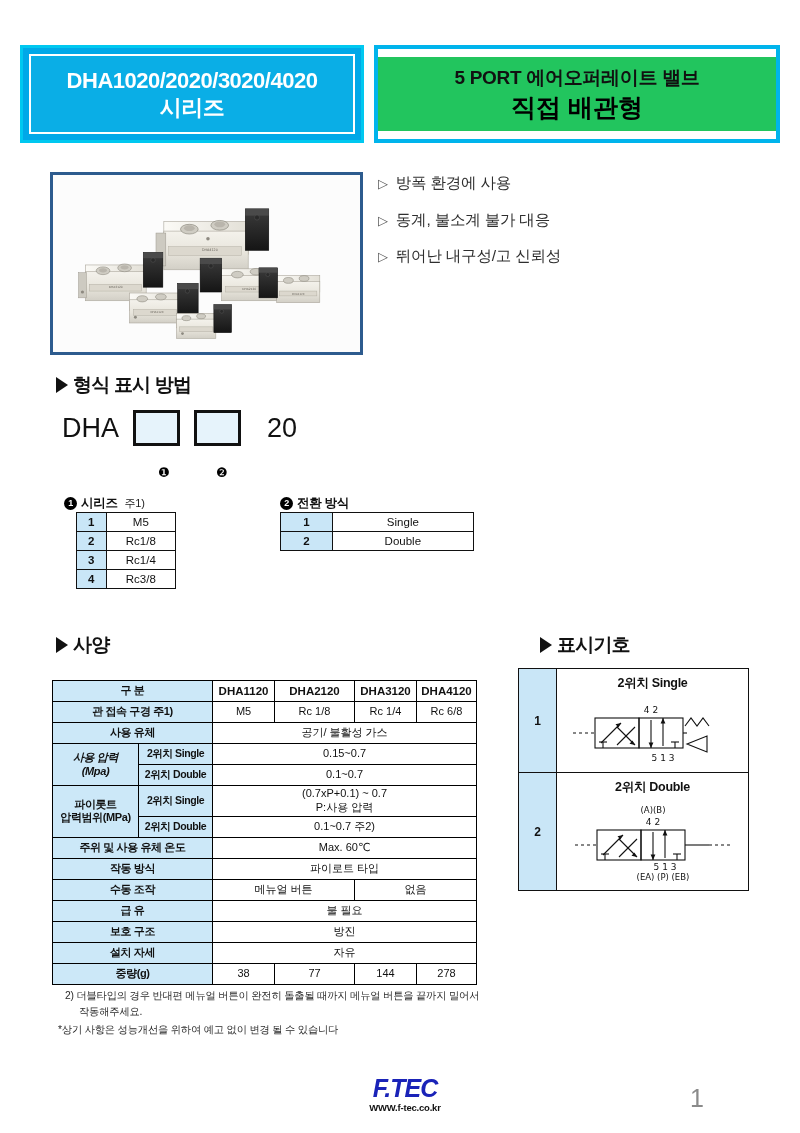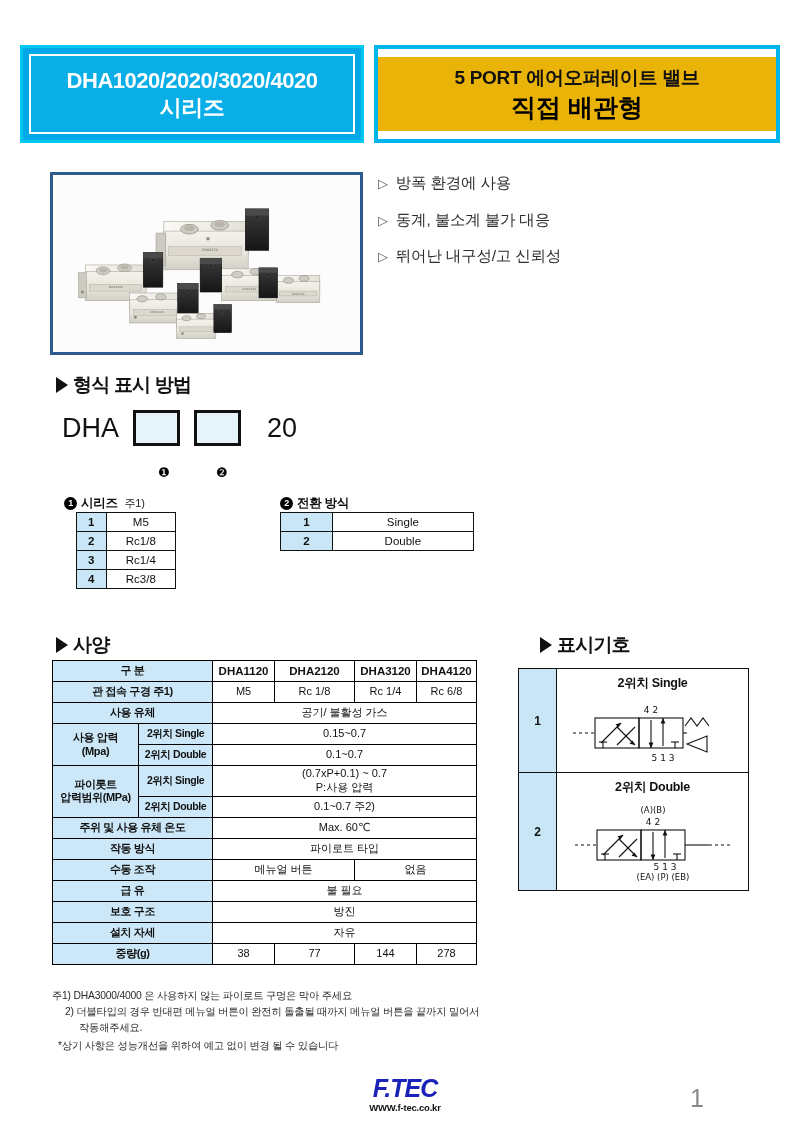--- a/index.html
+++ b/index.html
@@ -27,21 +27,21 @@
   .hdr-left-l1, .hdr-left-l2 {
     color: #ffffff; font-weight: bold; font-size: 22px; letter-spacing: -0.5px;
     line-height: 1.22; text-align: center; white-space: nowrap;
   }
   .hdr-right {
     position: absolute; left: 374px; top: 45px; width: 406px; height: 98px;
     border: 4px solid #00b4ec; background: #ffffff;
     display: flex; align-items: center; justify-content: center;
   }
   .hdr-right-inner {
-    width: 100%; height: calc(100% - 16px); background: #eab308;
+    width: 100%; height: calc(100% - 16px); background: #22c55e;
     display: flex; flex-direction: column; align-items: center; justify-content: center; text-align: center;
   }
   .hdr-r-l1 { font-size: 19px; font-weight: bold; color: #111; letter-spacing: -0.3px; line-height:1.35; }
   .hdr-r-l2 { font-size: 25px; font-weight: bold; color: #000; letter-spacing: 0px; line-height:1.3; }
 
   
   .photo-box {
     position: absolute; left: 50px; top: 172px; width: 313px; height: 183px;
     border: 3px solid #2d5b8e; background: #fdfdfd; overflow: hidden;
   }
@@ -102,21 +102,21 @@
   table.sub td.k { background: #c9e6f7; font-weight: bold; }
   #subtable-series { left: 76px; top: 512px; width: 100px; }
   #subtable-series td.k { width: 30px; }
   #subtable-series td.v { width: 70px; }
   #subtable-switch { left: 280px; top: 512px; width: 194px; }
   #subtable-switch td.k { width: 52px; }
   #subtable-switch td.v { width: 142px; }
 
   
   table.spec {
-    position: absolute; left: 52px; top: 660px; width: 424px;
+    position: absolute; left: 52px; top: 680px; width: 424px;
     border-collapse: collapse; table-layout: fixed;
   }
   table.spec td {
     border: 1.4px solid #000; font-size: 11px; text-align: center;
     color: #111; padding: 1px 2px; height: 21px; line-height: 1.25;
   }
   table.spec td.k { background: #cce8f8; font-weight: bold; letter-spacing: -0.4px; }
   table.spec td.sub { background: #cce8f8; font-weight: bold; font-size: 10.5px; letter-spacing:-0.4px;}
   table.spec td.modelhdr { font-weight: bold; font-size: 11.5px; background:#fff; }
   .c1 { width: 86px; } .c2 { width: 74px; }
@@ -381,21 +381,21 @@
         <td>Rc 1/4</td>
         <td>Rc 6/8</td>
       </tr>
 
       <tr>
         <td class="k" colspan="2">사용 유체</td>
         <td colspan="4">공기/ 불활성 가스</td>
       </tr>
 
       <tr>
-        <td class="k" rowspan="2" style="white-space:pre-line;">사용 압력
+        <td class="k" rowspan="2" style="white-space:pre-line;font-style:italic;">사용 압력
 (Mpa)</td>
         <td class="sub">2위치 Single</td>
         <td colspan="4">0.15~0.7</td>
       </tr>
       <tr>
         <td class="sub">2위치 Double</td>
         <td colspan="4">0.1~0.7</td>
       </tr>
 
       <tr>
@@ -522,21 +522,20 @@
             </g>
             <text x="100" y="70" font-size="9" fill="#111" text-anchor="middle" font-family="DejaVu Sans">5 1 3</text>
             <text x="98" y="80" font-size="8.5" fill="#111" text-anchor="middle" font-family="DejaVu Sans">(EA) (P) (EB)</text>
           </svg>
         </td>
       </tr>
     </tbody>
   </table>
 
   <div class="notes">
-    <div class="note-line">주1) DHA3000/4000 은 사용하지 않는 파이로트 구멍은 막아 주세요</div>
     <div class="note-line note-ind1">2) 더블타입의 경우 반대편 메뉴얼 버튼이 완전히 돌출될 때까지 메뉴얼 버튼을  끝까지  밀어서</div>
     <div class="note-line note-ind2">작동해주세요.</div>
     <div class="note-line note-star">*상기 사항은 성능개선을 위하여 예고 없이 변경 될 수 있습니다</div>
   </div>
 
   <div class="footer-logo">
     <div class="logo-main">F.TEC</div>
     <div class="logo-url">WWW.f-tec.co.kr</div>
   </div>
   <div class="page-num">1</div>

